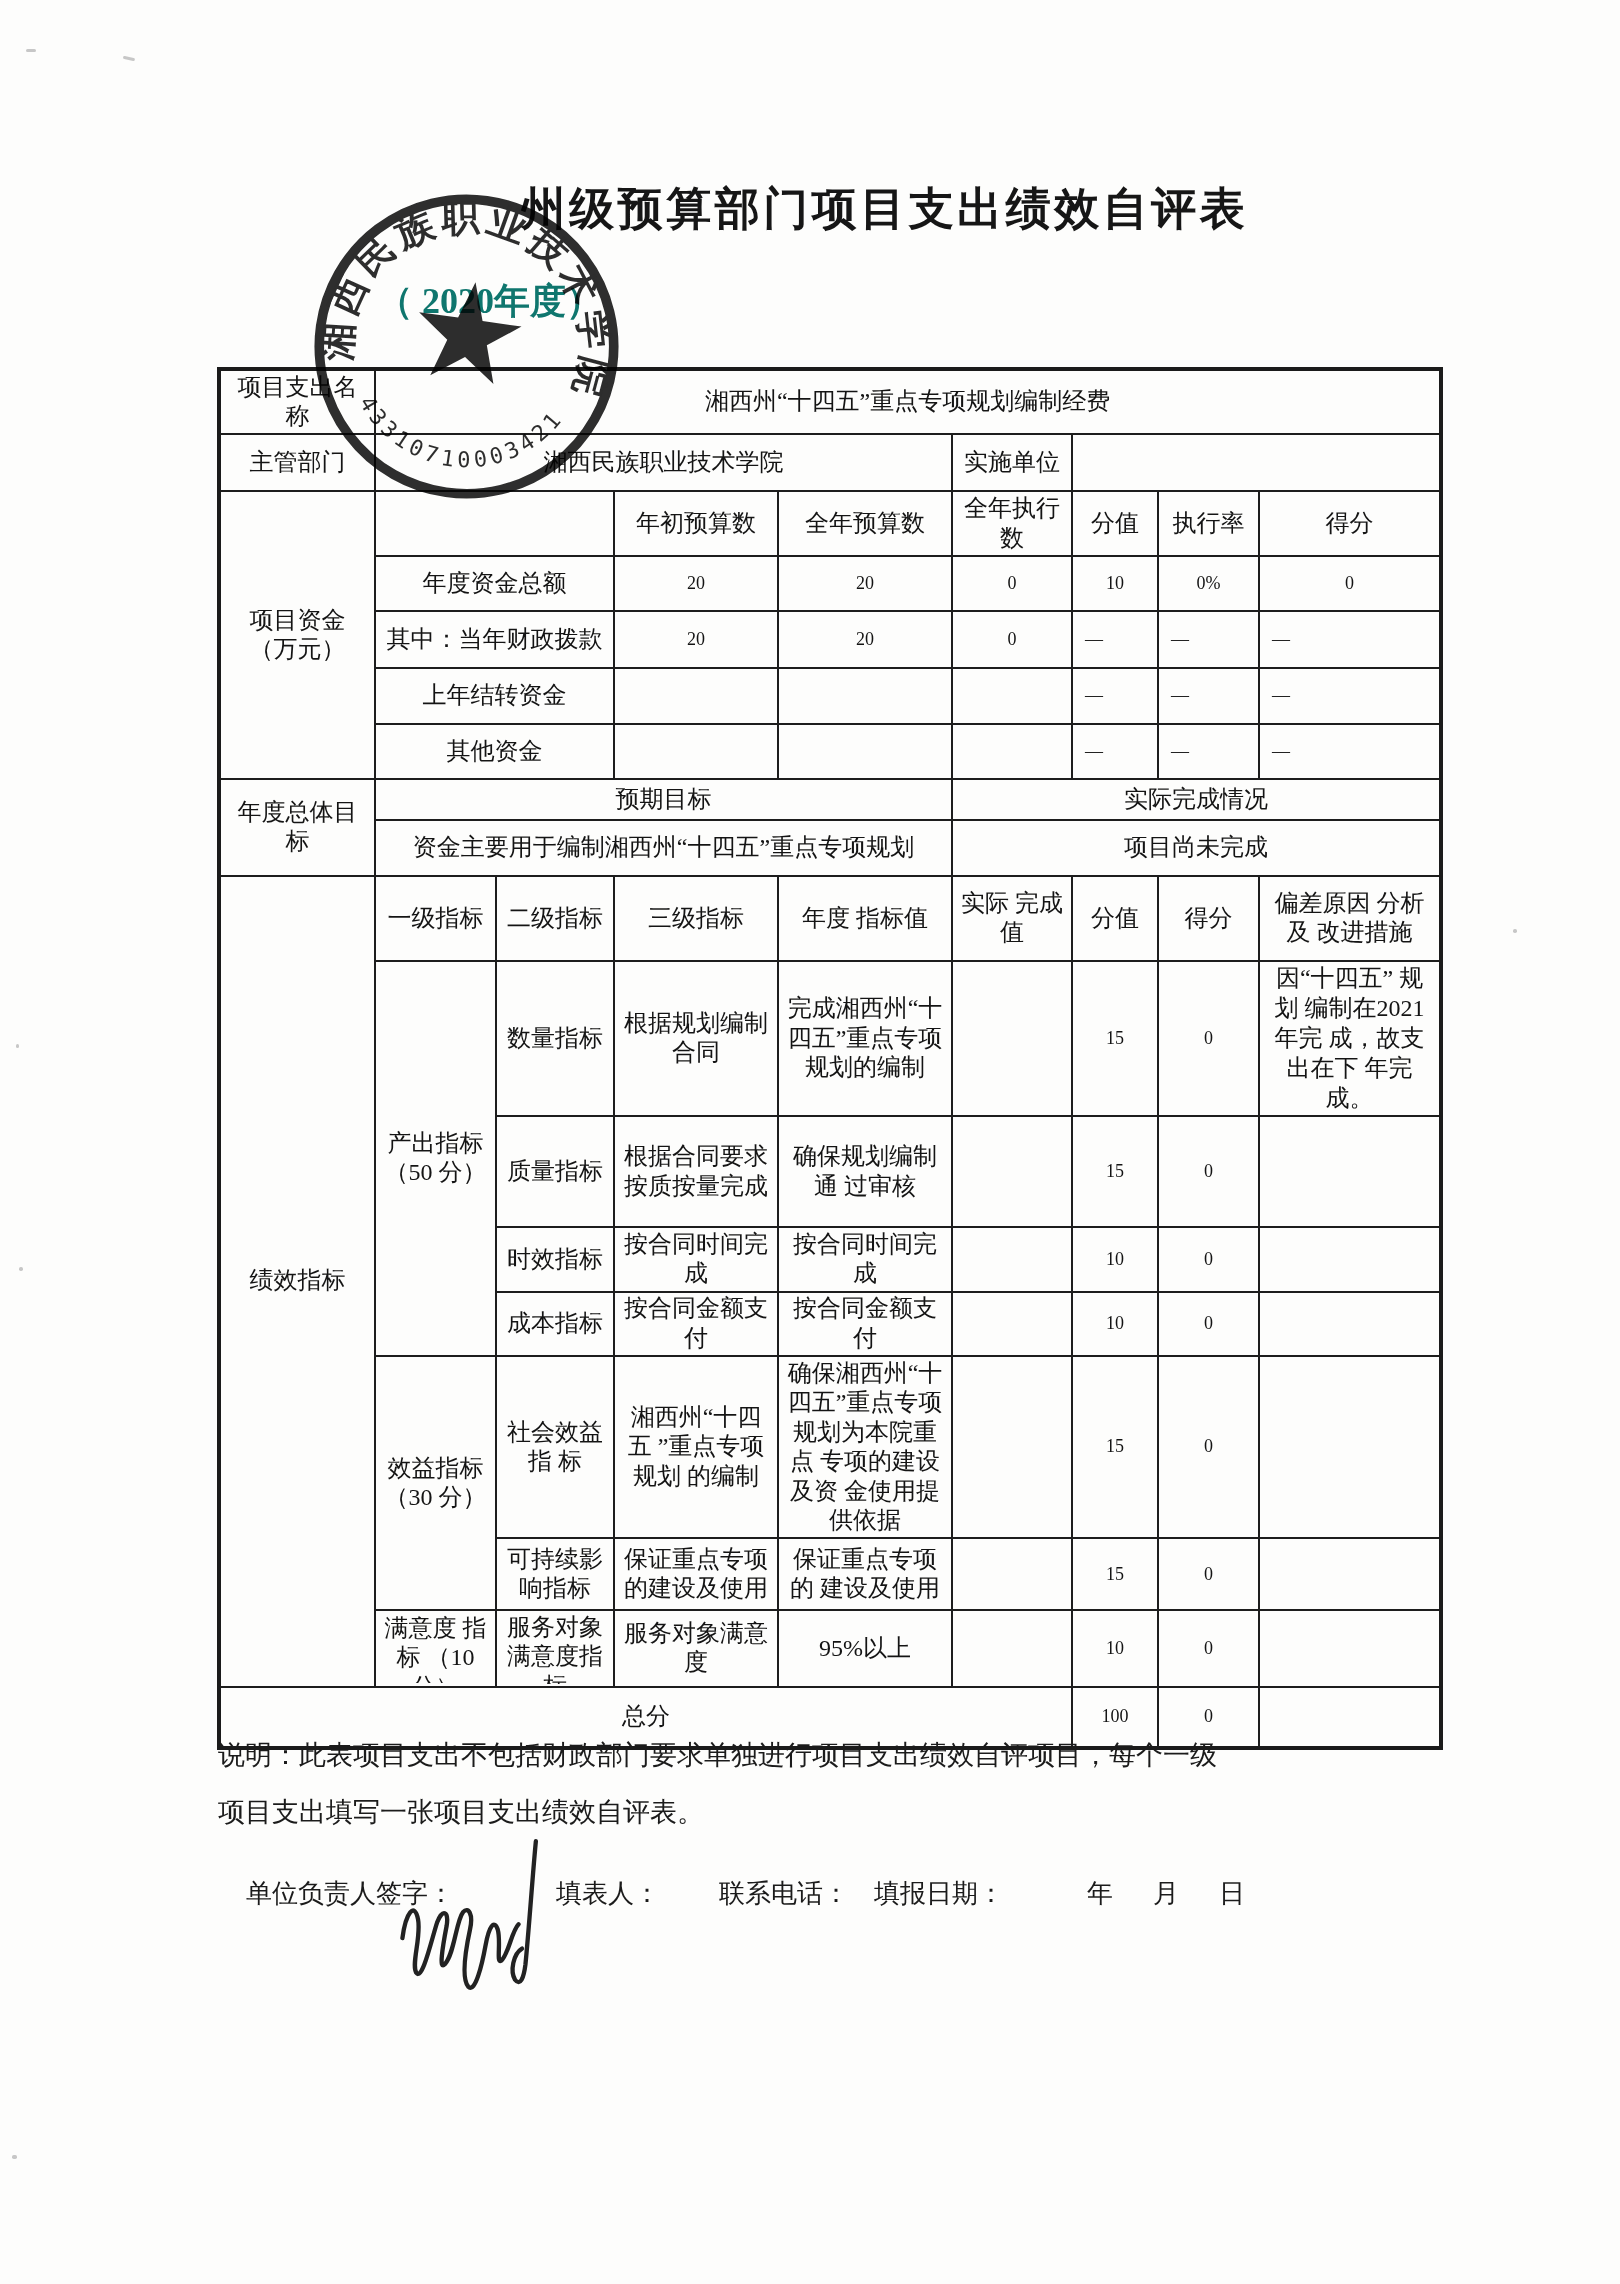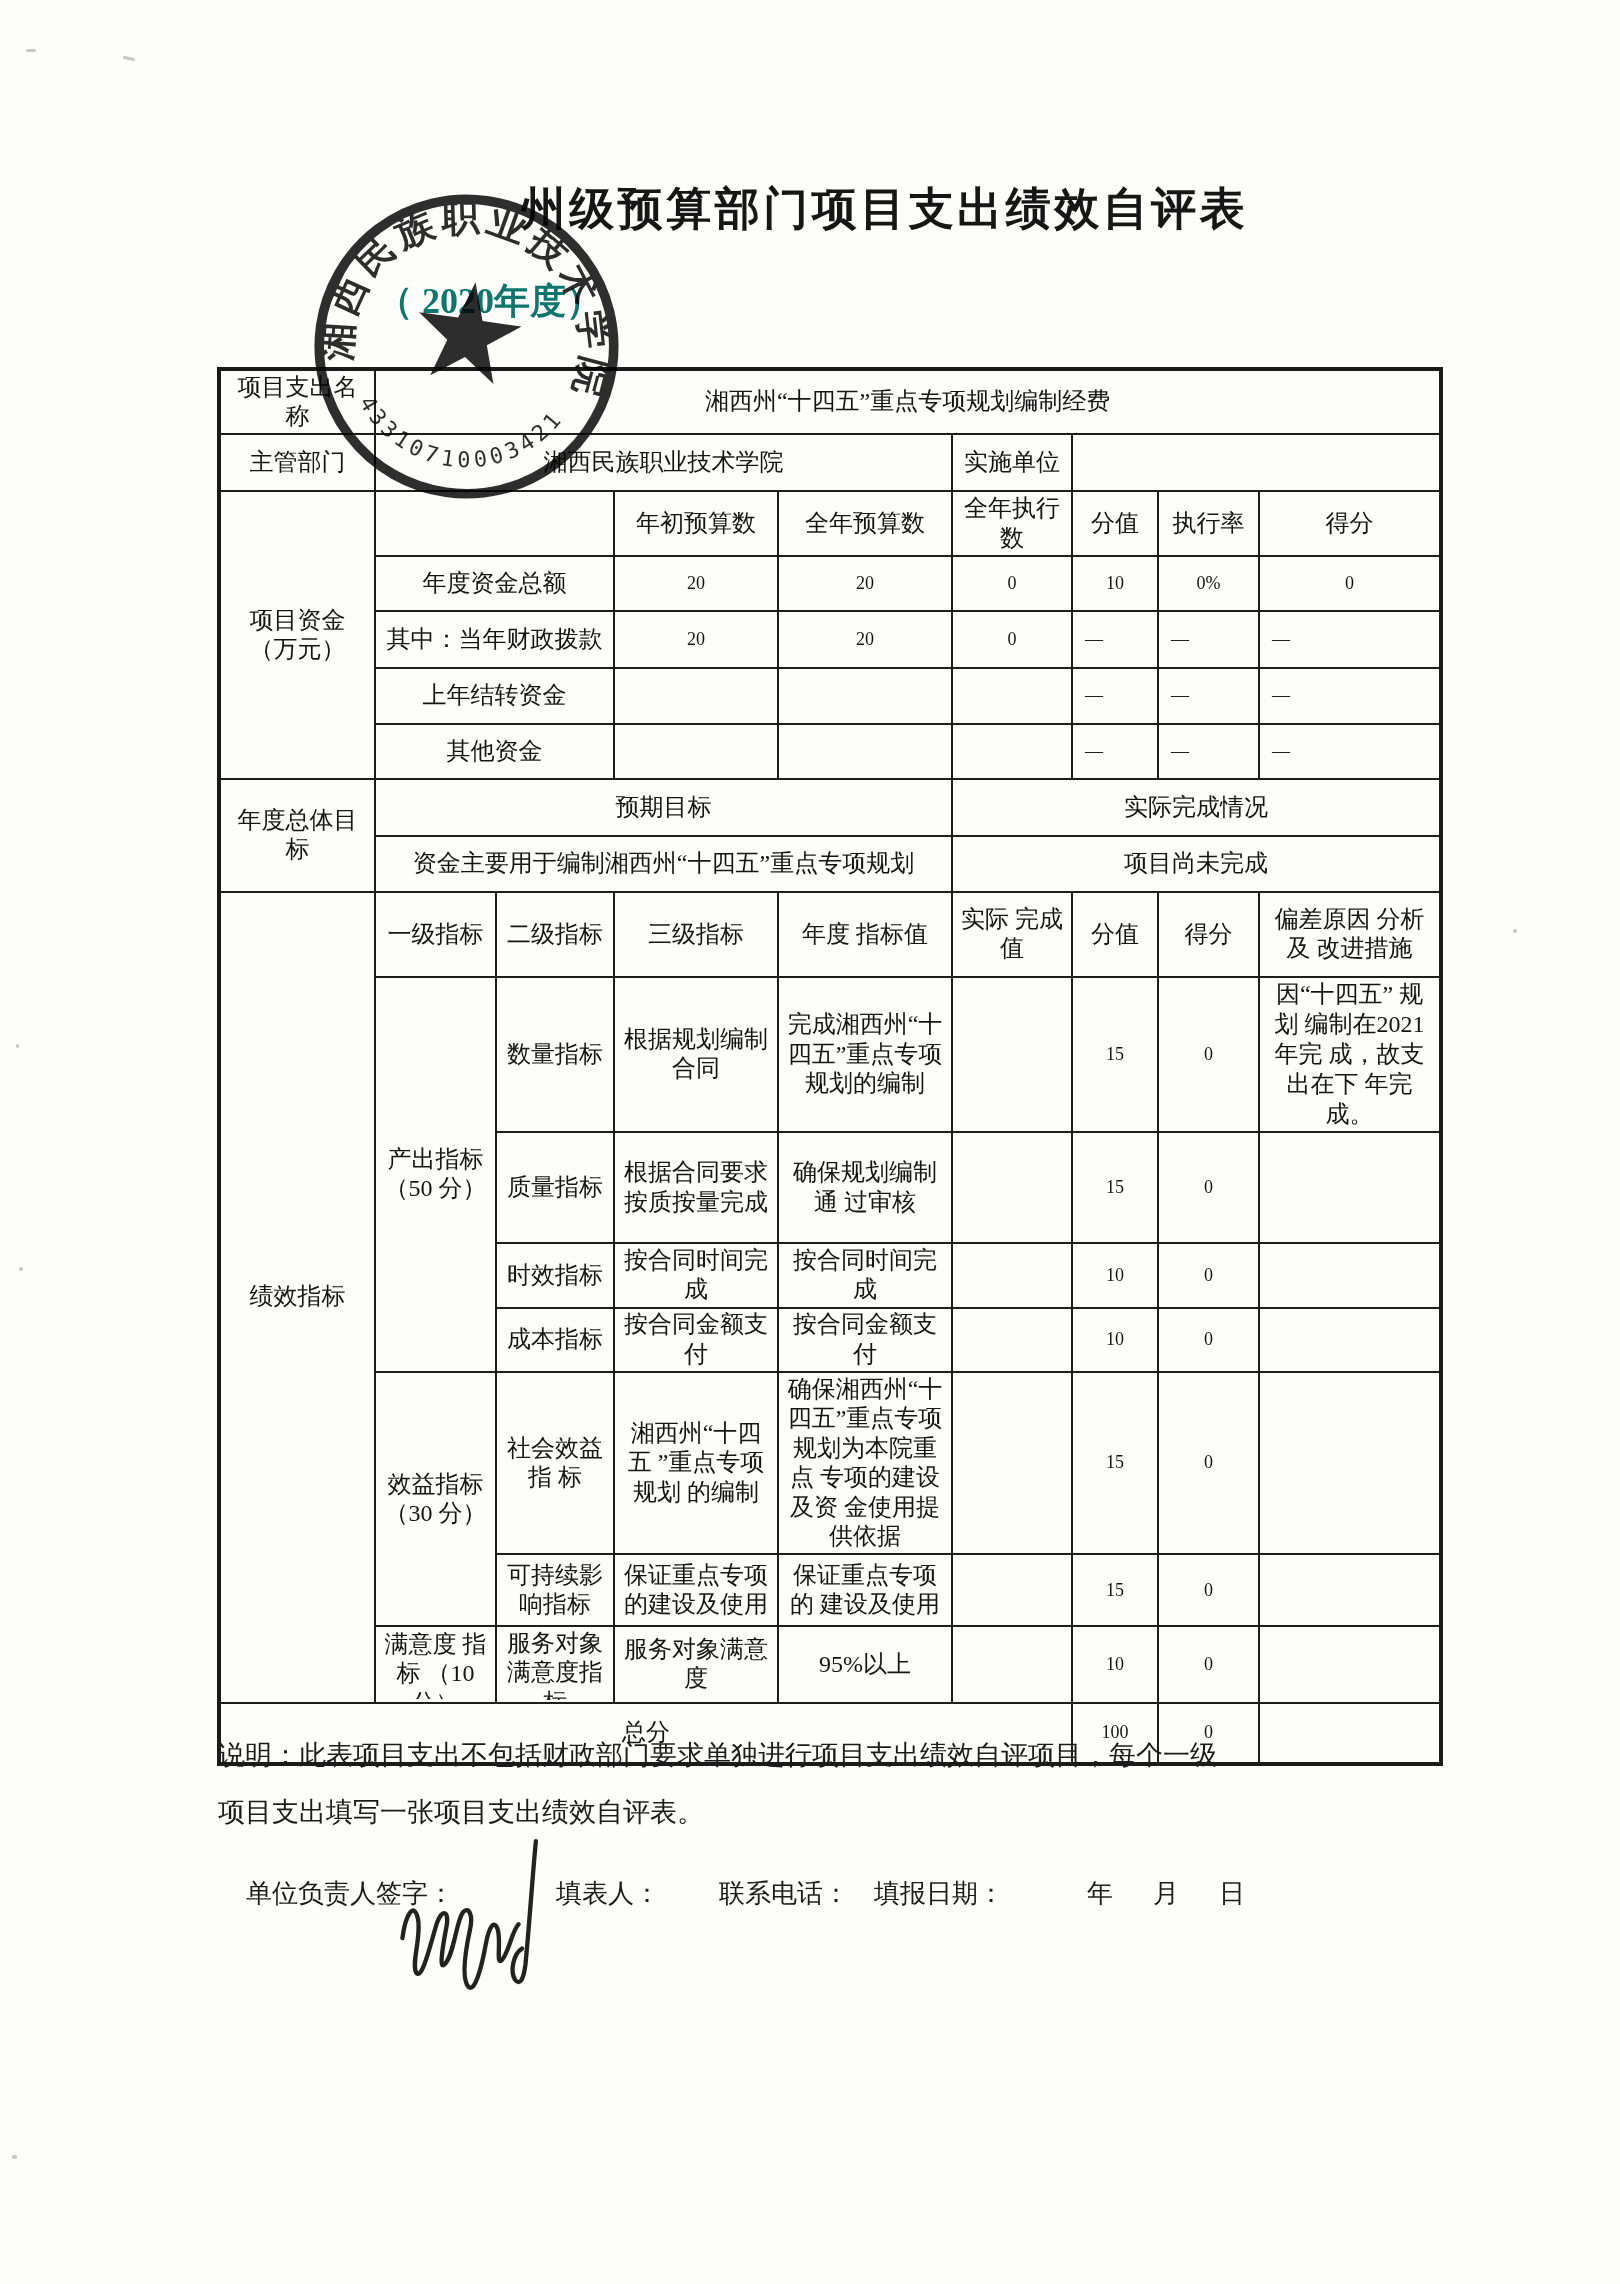--- a/index.html
+++ b/index.html
@@ -148,21 +148,21 @@
       <tr style="height:55px;">
         <td colspan="2" class="thickb">其他资金</td>
         <td class="thickb"></td>
         <td class="thickb"></td>
         <td class="thickb"></td>
         <td class="num thickb" style="text-align:left;padding-left:12px;">—</td>
         <td class="num thickb" style="text-align:left;padding-left:12px;">—</td>
         <td class="num thickb" style="text-align:left;padding-left:12px;">—</td>
       </tr>
 
-      <tr style="height:57px;">
+      <tr style="height:41px;">
         <td rowspan="2">年度总体目标</td>
         <td colspan="4">预期目标</td>
         <td colspan="4">实际完成情况</td>
       </tr>
 
       <tr style="height:56px;">
         <td colspan="4" class="thickb">资金主要用于编制湘西州“十四五”重点专项规划</td>
         <td colspan="4" class="thickb">项目尚未完成</td>
       </tr>
 

